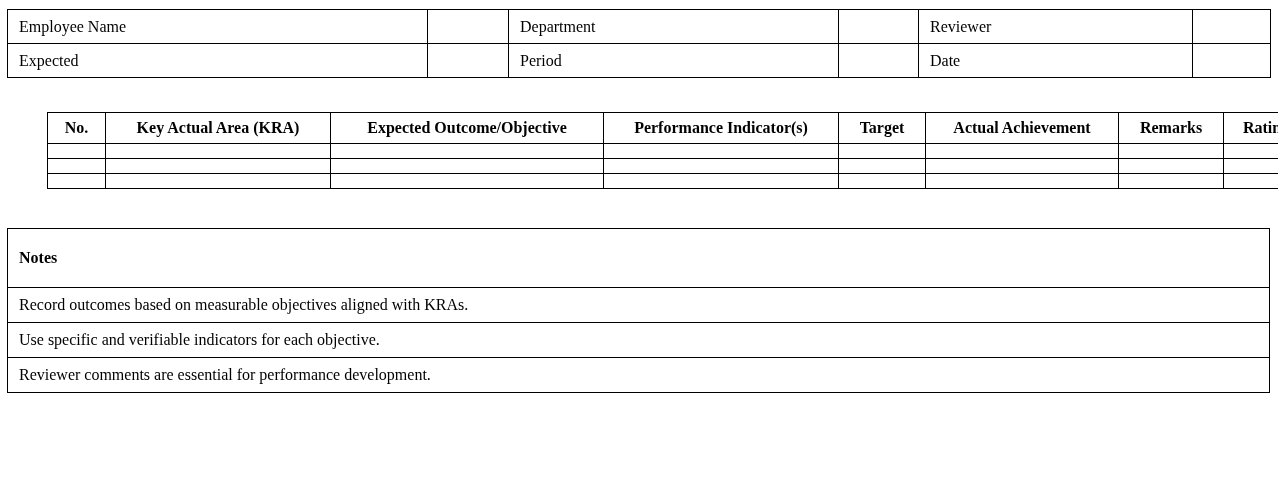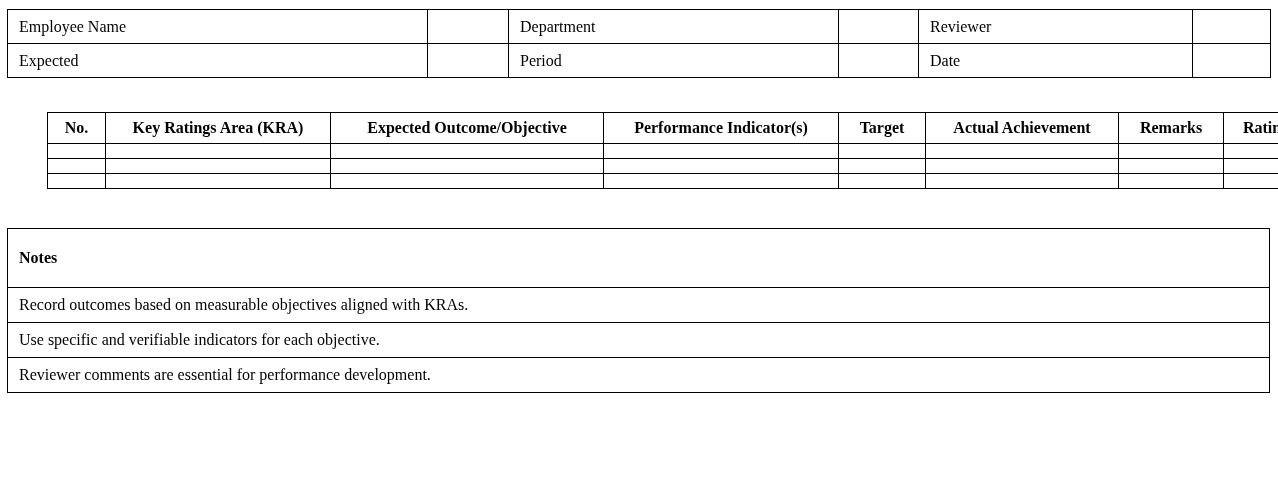--- a/index.html
+++ b/index.html
@@ -122,21 +122,21 @@
       <col style="width:273px">
       <col style="width:235px">
       <col style="width:87px">
       <col style="width:193px">
       <col style="width:105px">
       <col style="width:85px">
     </colgroup>
     <thead>
       <tr>
         <th>No.</th>
-        <th>Key Ratings Area (KRA)</th>
+        <th>Key Actual Area (KRA)</th>
         <th>Expected Outcome/Objective</th>
         <th>Performance Indicator(s)</th>
         <th>Target</th>
         <th>Actual Achievement</th>
         <th>Remarks</th>
         <th>Rating</th>
       </tr>
     </thead>
     <tbody id="kra-body">
         <tr>

